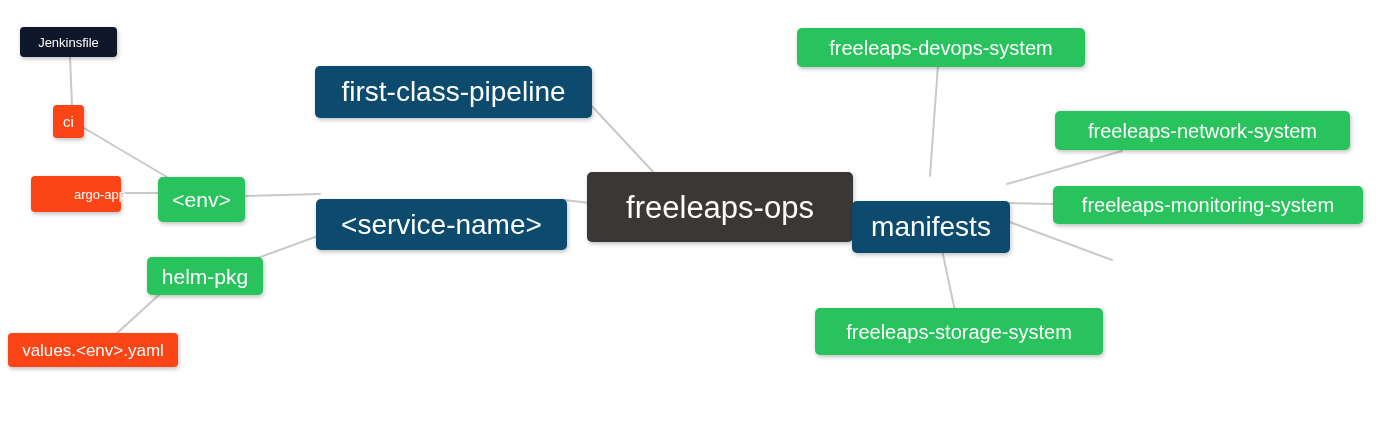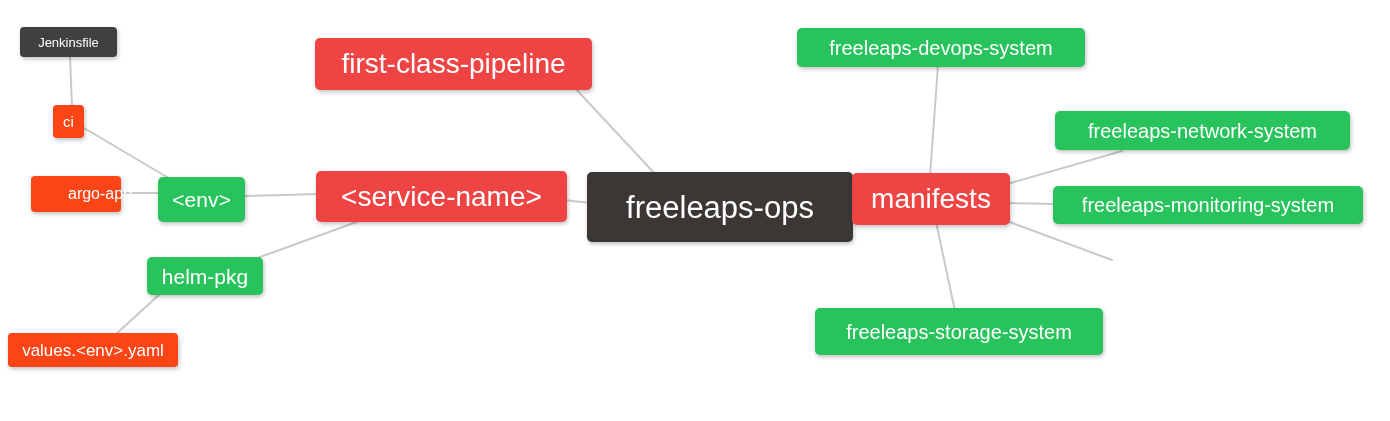--- a/index.html
+++ b/index.html
@@ -25,24 +25,24 @@
     align-items: center;
     justify-content: center;
     color: #ffffff;
     border-radius: 5px;
     box-shadow: 1px 2px 4px rgba(0,0,0,0.25);
     white-space: nowrap;
     line-height: 1;
     box-sizing: border-box;
   }
   .node.root   { background: #3b3735; }
-  .node.blue   { background: #ef4444; }
+  .node.blue   { background: #0c4a6e; margin-top: 28px; }
   .node.green  { background: #28c35c; }
   .node.red    { background: #fb4516; }
-  .node.amber  { background: #404040; }
+  .node.amber  { background: #0f172a; }
 </style>
 </head>
 <body>
 
 <div id="canvas">
 
   <svg id="edge-layer" viewBox="0 0 1390 421">
     <line x1="70" y1="57" x2="72" y2="106"></line>
     <line x1="84" y1="128" x2="172" y2="180"></line>
     <line x1="119" y1="193" x2="162" y2="193"></line>
@@ -60,21 +60,21 @@
   </svg>
 
   <div class="node amber" style="left:20px; top:27px; width:97px; height:30px; font-size:13px; border-radius:4px;">
     <span>Jenkinsfile</span>
   </div>
 
   <div class="node red" style="left:53px; top:105px; width:31px; height:33px; font-size:15px; border-radius:4px;">
     <span>ci</span>
   </div>
 
-  <div class="node red" style="left:31px; top:176px; width:90px; height:36px; font-size:16px; border-radius:4px;padding-left:48px;">
+  <div class="node red" style="left:31px; top:176px; width:90px; height:36px; font-size:13px; border-radius:4px;padding-left:48px;">
     <span>argo-app</span>
   </div>
 
   <div class="node green" style="left:158px; top:177px; width:87px; height:45px; font-size:21px;">
     <span>&lt;env&gt;</span>
   </div>
 
   <div class="node green" style="left:147px; top:257px; width:116px; height:38px; font-size:21px;">
     <span>helm-pkg</span>
   </div>

